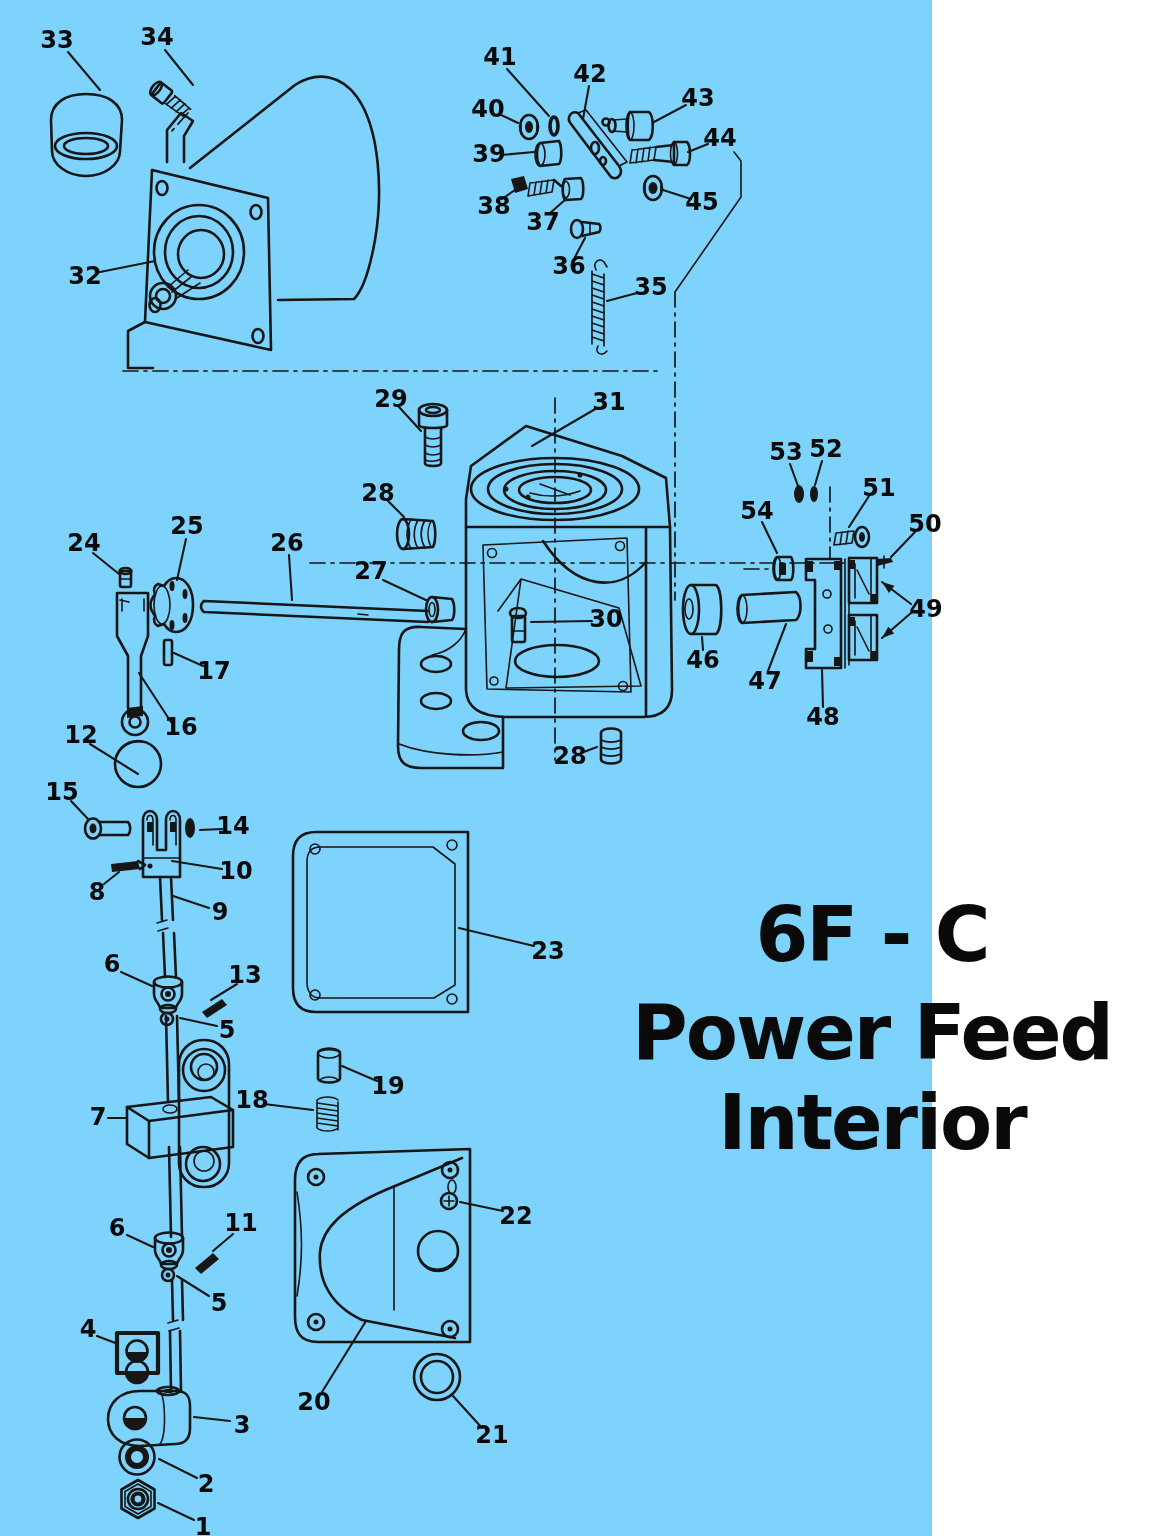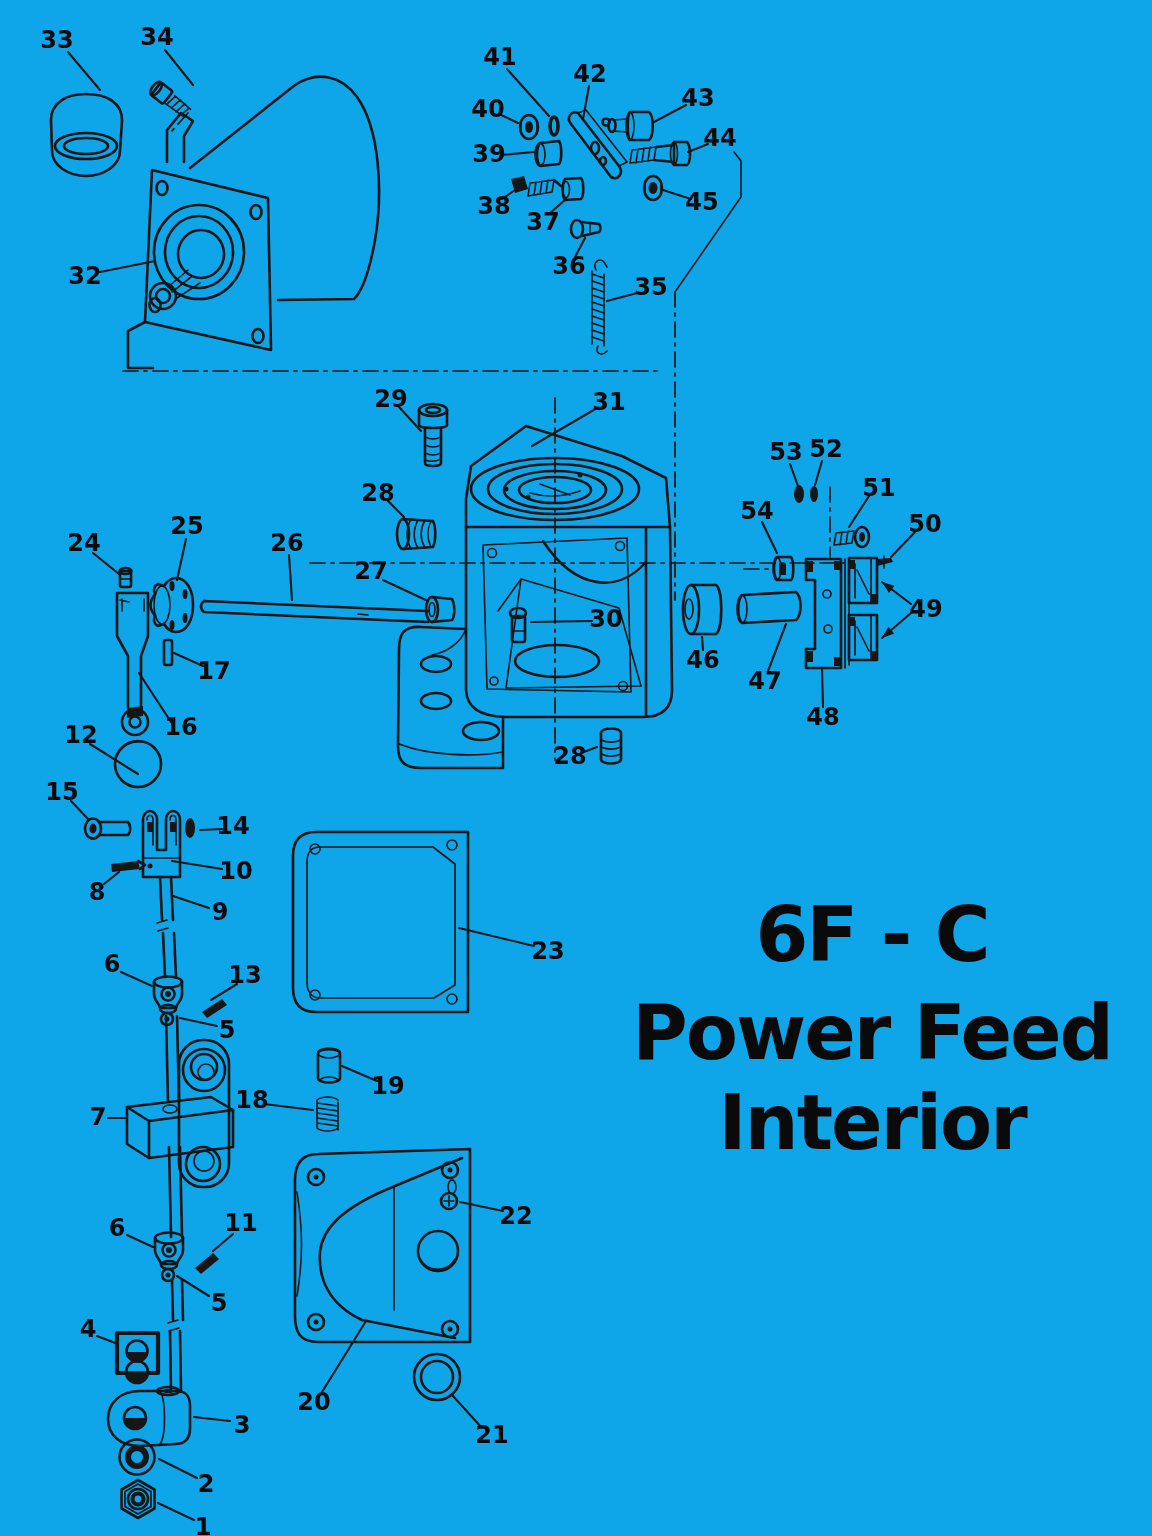--- a/index.html
+++ b/index.html
@@ -1,17 +1,17 @@
 <!DOCTYPE html>
 <html><head>
 <meta charset="utf-8">
 <style>
   html,body { margin:0; padding:0; background:#ffffff; }
   body { width:1152px; height:1536px; overflow:hidden; font-family:"DejaVu Sans",sans-serif; }
-  #stage { position:relative; width:1152px; height:1536px; background:#0ea5e9; }
+  #stage { position:relative; width:932px; height:1536px; background:#7dd3fc; }
   #art { display:block; }
   #art :is(path,line,ellipse,circle,rect,polyline,polygon) {
     fill:none; stroke:#161616; stroke-width:2.6; stroke-linecap:round; stroke-linejoin:round;
   }
   #art .dk  { fill:#161616; stroke:none; }
   #art .w1  { stroke-width:1.6; }
   #art .hvy { stroke-width:4.2; }
   #art .cl  { stroke-width:1.7; stroke-dasharray:15 6 3 6; }
   #art .leader { stroke-width:2.1; }
   #art .arrowhead { fill:#161616; stroke:none; }

